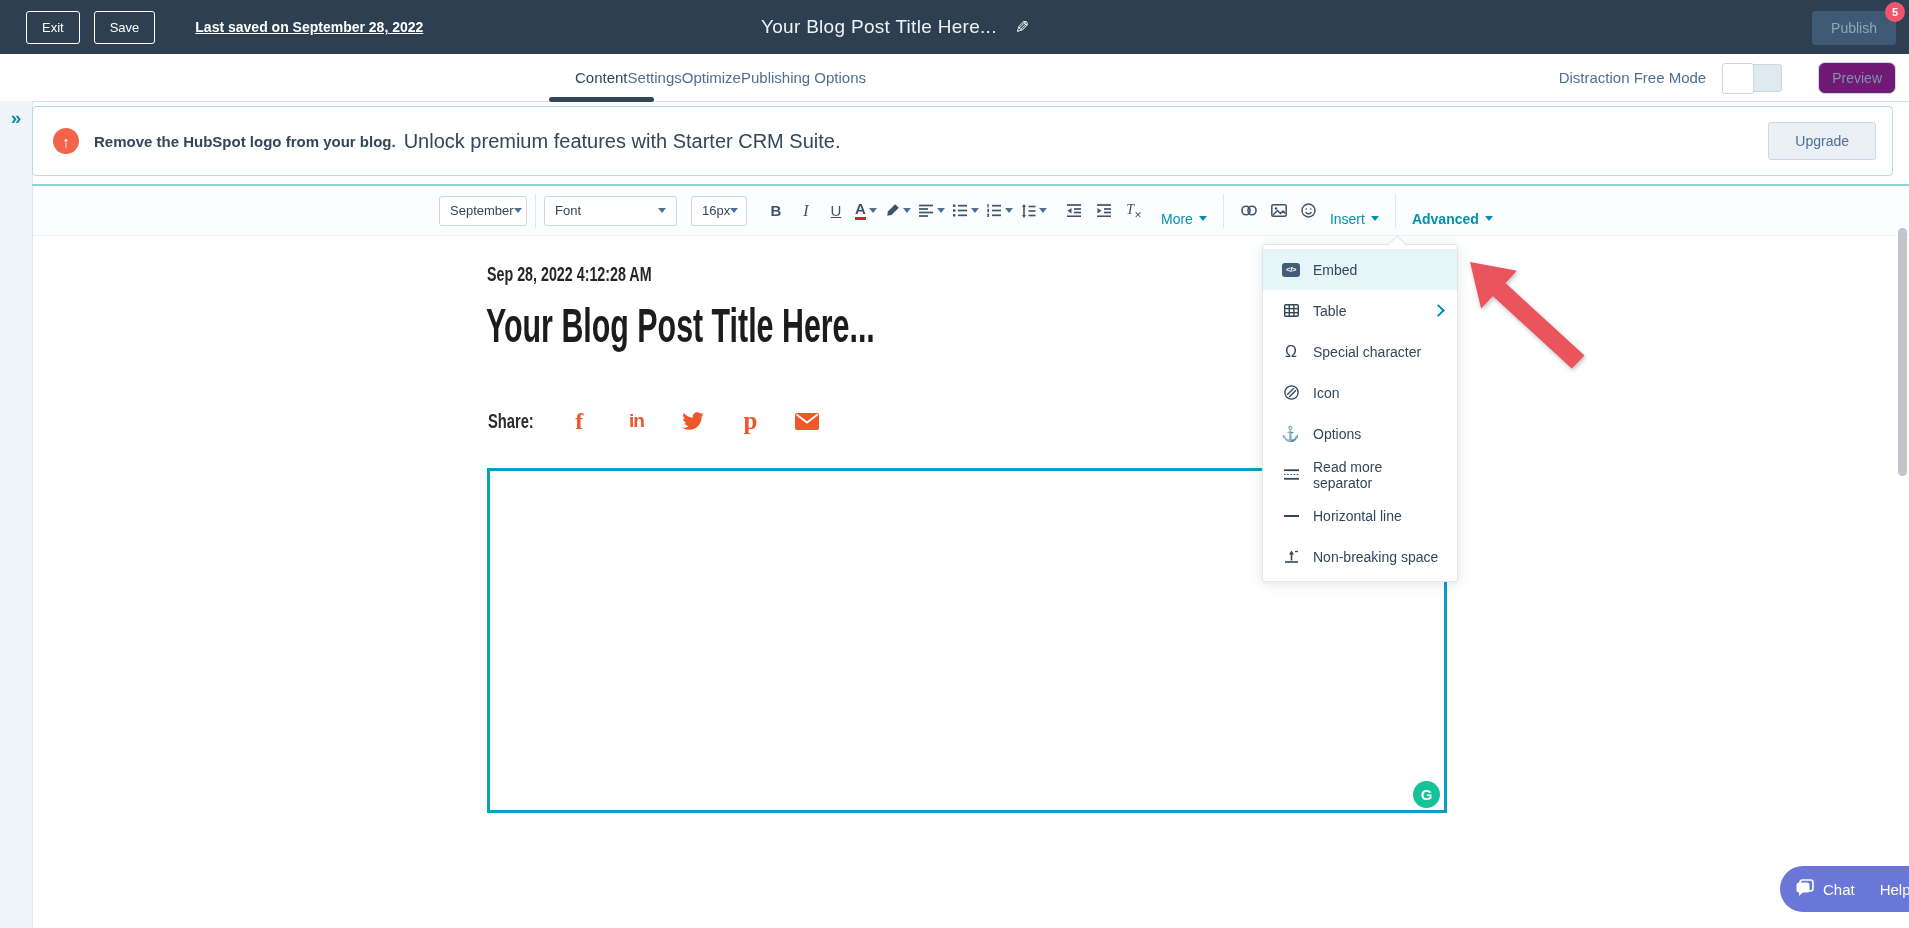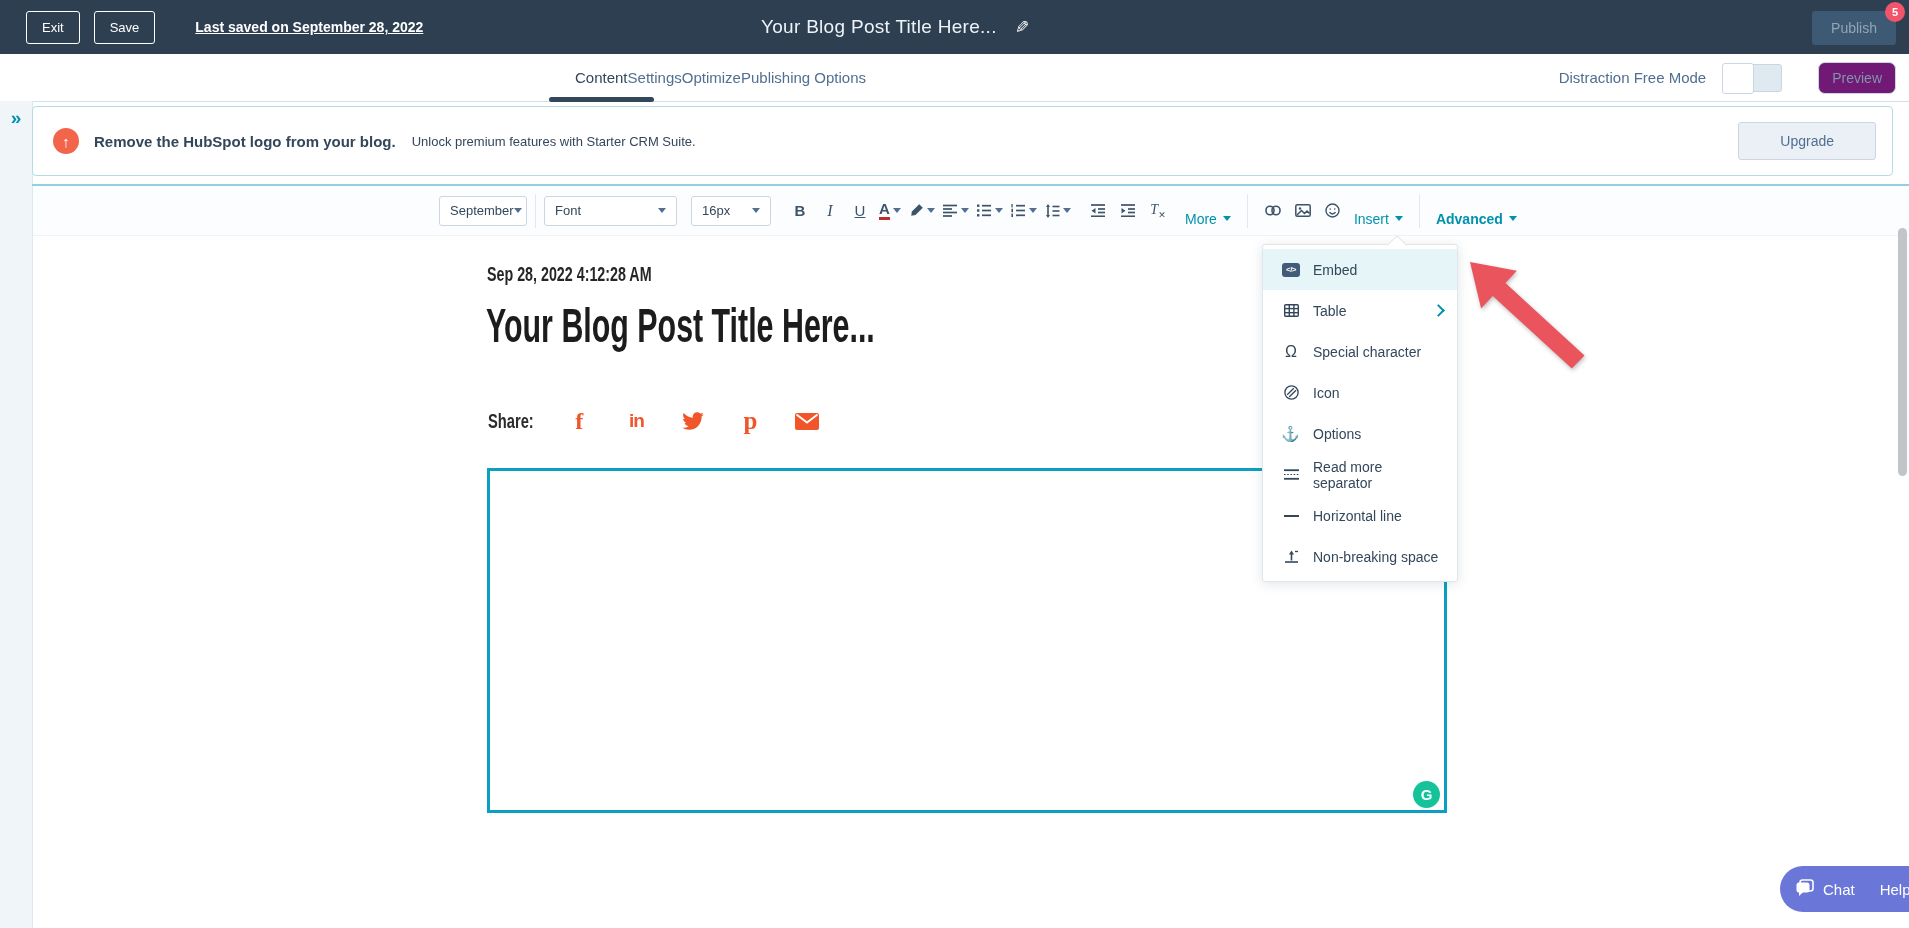--- a/index.html
+++ b/index.html
@@ -51,23 +51,23 @@
                 margin-top:7px;cursor:pointer;}
 
   
   .banner{position:absolute;left:32px;right:16px;top:106px;height:70px;background:#fff;
           border:1px solid #b5dbe4;border-radius:4px;display:flex;align-items:center;
           padding:0 16px 0 20px;box-sizing:border-box;}
   .banner-icon{width:26px;height:26px;border-radius:50%;background:#f2654b;color:#fff;
                display:flex;align-items:center;justify-content:center;font-size:15px;
                font-weight:bold;flex:0 0 auto;}
   .banner-bold{margin-left:15px;font-size:15px;font-weight:bold;color:#33475b;white-space:nowrap;}
-  .banner-text{margin-left:16px;font-size:13px;color:#33475b;white-space:nowrap;}
+  .banner-text{margin-left:8px;font-size:20px;color:#33475b;white-space:nowrap;}
   .upgrade-btn{margin-left:auto;background:#eaf0f6;border:1px solid #cbd6e2;color:#506e91;
-               font-size:14px;font-family:inherit;border-radius:3px;padding:10px 41px;cursor:pointer;}
+               font-size:14px;font-family:inherit;border-radius:3px;padding:10px 26px;cursor:pointer;}
 
   
   .editor-top-line{position:absolute;top:184px;left:32px;right:0;height:2px;background:#8ed1e0;}
   .toolbar{position:absolute;top:186px;left:33px;right:0;height:50px;background:#fcfdfe;
            border-bottom:1px solid #eef3f8;display:flex;align-items:center;padding-left:406px;
            box-sizing:border-box;}
   .tb-select{height:30px;border:1px solid #cbd6e2;border-radius:3px;background:#fff;color:#33475b;
              font-size:13px;display:flex;align-items:center;justify-content:space-between;
              padding:0 10px;cursor:pointer;box-sizing:border-box;flex:0 0 auto;}
   .caret{width:0;height:0;border-left:4px solid transparent;border-right:4px solid transparent;
@@ -187,21 +187,21 @@
   <div class="toolbar">
     <div class="tb-select" style="width:88px">
       <span>September</span>
         <span class="caret"></span>
     </div>
     <div class="tb-divider"></div>
     <div class="tb-select" style="width:133px">
       <span>Font</span>
         <span class="caret"></span>
     </div>
-    <div class="tb-select" style="width:80px;margin-left:14px">
+    <div class="tb-select" style="width:56px;margin-left:14px">
       <span>16px</span>
         <span class="caret"></span>
     </div>
 
     <div class="tb-btn" style="margin-left:14px">
         <span class="tb-b">B</span>
       </div>
     <div class="tb-btn">
         <span class="tb-i">I</span>
       </div>

